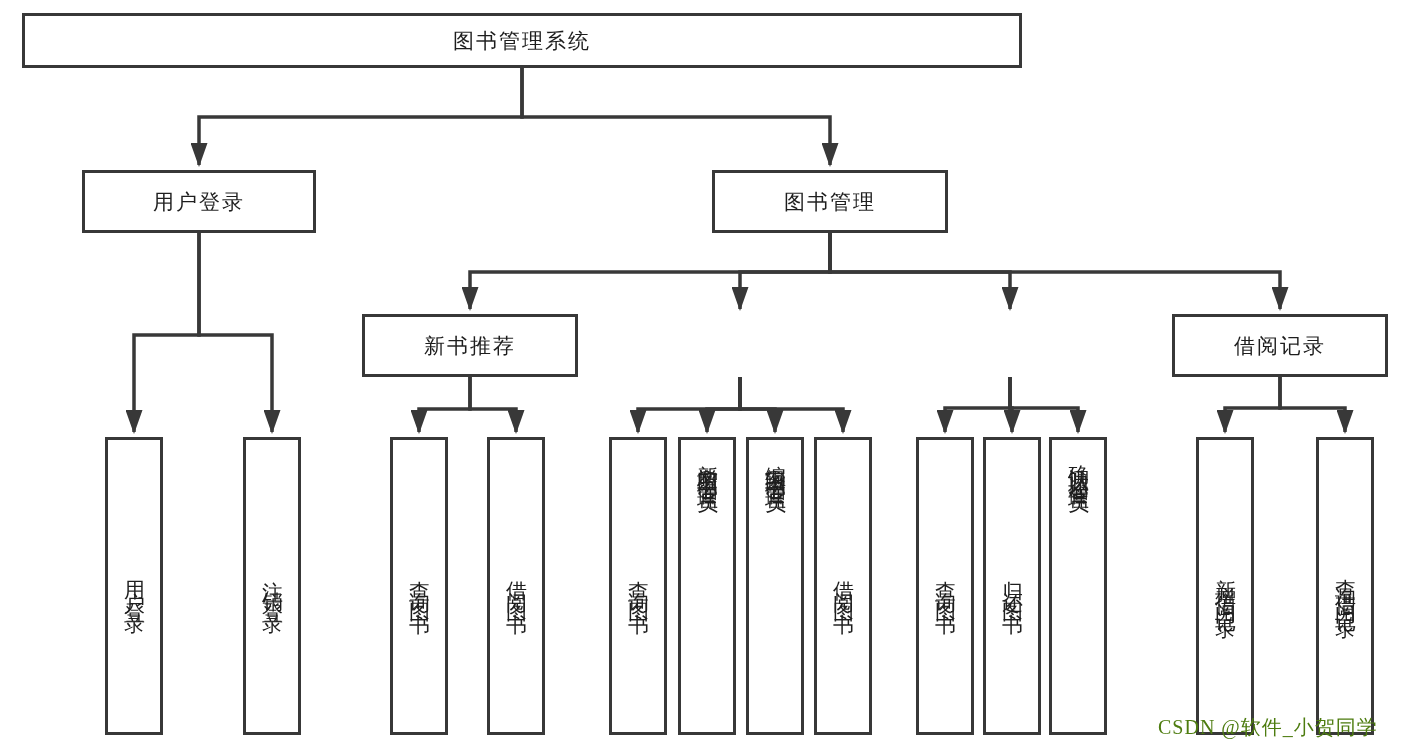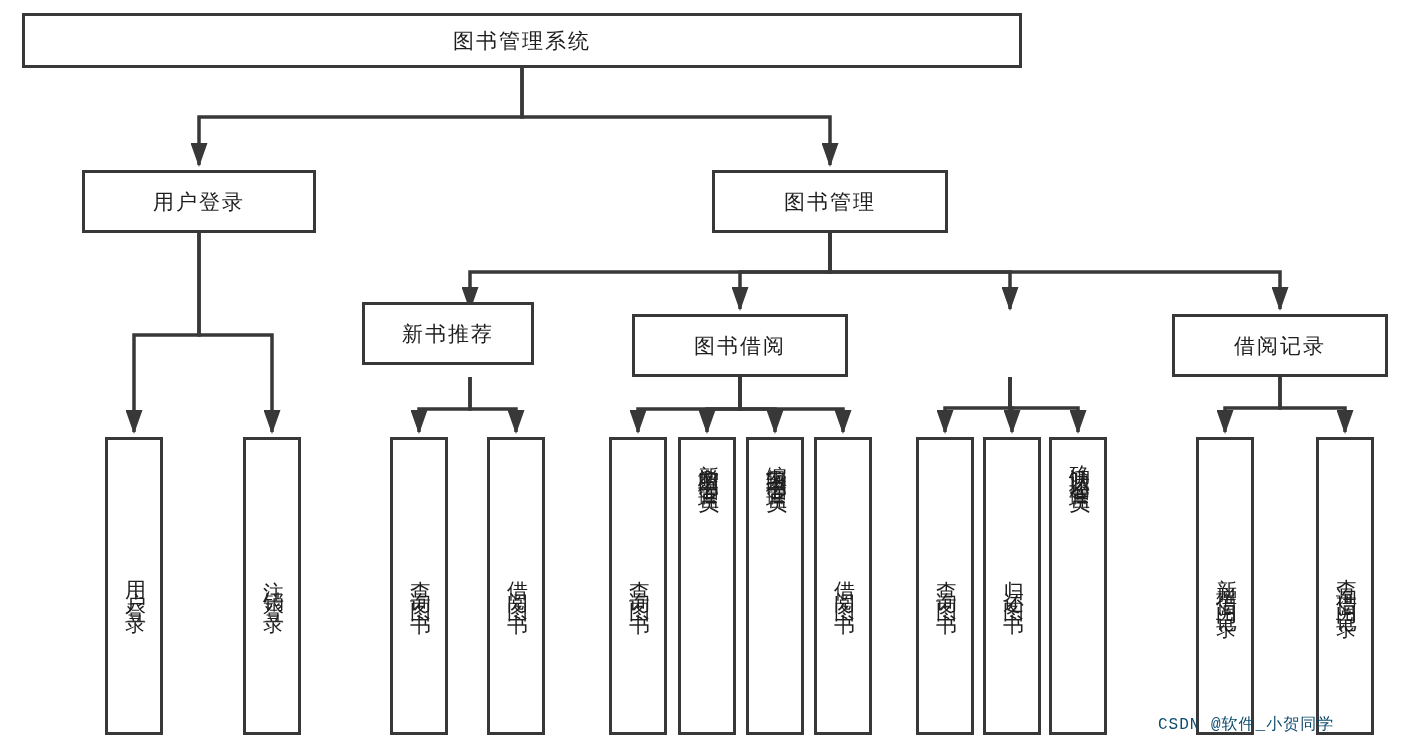--- a/index.html
+++ b/index.html
@@ -1,21 +1,21 @@
 <!DOCTYPE html>
 <html><head>
 <meta charset="utf-8">
 <style>
   html, body { margin: 0; padding: 0; background: #ffffff; }
   .canvas {
     position: relative;
     width: 1405px;
     height: 747px;
     background: #ffffff;
-    font-family: Liberation Mono, monospace;
+    font-family: Liberation Serif, serif;
     overflow: hidden;
   }
   svg.connectors {
     position: absolute;
     left: 0; top: 0;
     width: 1405px; height: 747px;
   }
   .box {
     position: absolute;
     box-sizing: border-box;
@@ -45,22 +45,22 @@
   .box.v.mid .vtext { letter-spacing: 8px; }
   .box.v.long {
     align-items: flex-start;
     padding-top: 8px;
   }
   .box.v.long .vtext { letter-spacing: 4px; }
   .watermark {
     position: absolute;
     left: 1158px;
     top: 714px;
-    font-size: 16px;
-    color: #0c4a6e;
+    font-size: 20px;
+    color: #4d7c0f;
     letter-spacing: 1px;
     white-space: nowrap;
   }
 </style>
 </head>
 <body>
 
 <div class="canvas">
 
   <svg class="connectors" viewBox="0 0 1405 747" xmlns="http://www.w3.org/2000/svg">
@@ -103,25 +103,22 @@
     <span>图书管理系统</span>
   </div>
 
   <div class="box h" style="left:82px; top:170px; width:234px; height:63px;">
     <span>用户登录</span>
   </div>
   <div class="box h" style="left:712px; top:170px; width:236px; height:63px;align-items:center;">
     <span>图书管理</span>
   </div>
 
-  <div class="box h" style="left:362px; top:302px; width:172px; height:63px;">
+  <div class="box h" style="left:362px; top:314px; width:216px; height:63px;">
     <span>新书推荐</span>
-  </div>
-  <div class="box h" style="left:632px; top:314px; width:216px; height:63px;">
-    <span>图书借阅</span>
   </div>
   <div class="box h" style="left:1172px; top:314px; width:216px; height:63px;">
     <span>借阅记录</span>
   </div>
 
   <div class="box v" style="left:105px;">
     <span class="vtext">用户登录</span>
   </div>
   <div class="box v" style="left:243px;">
     <span class="vtext">注销登录</span>

